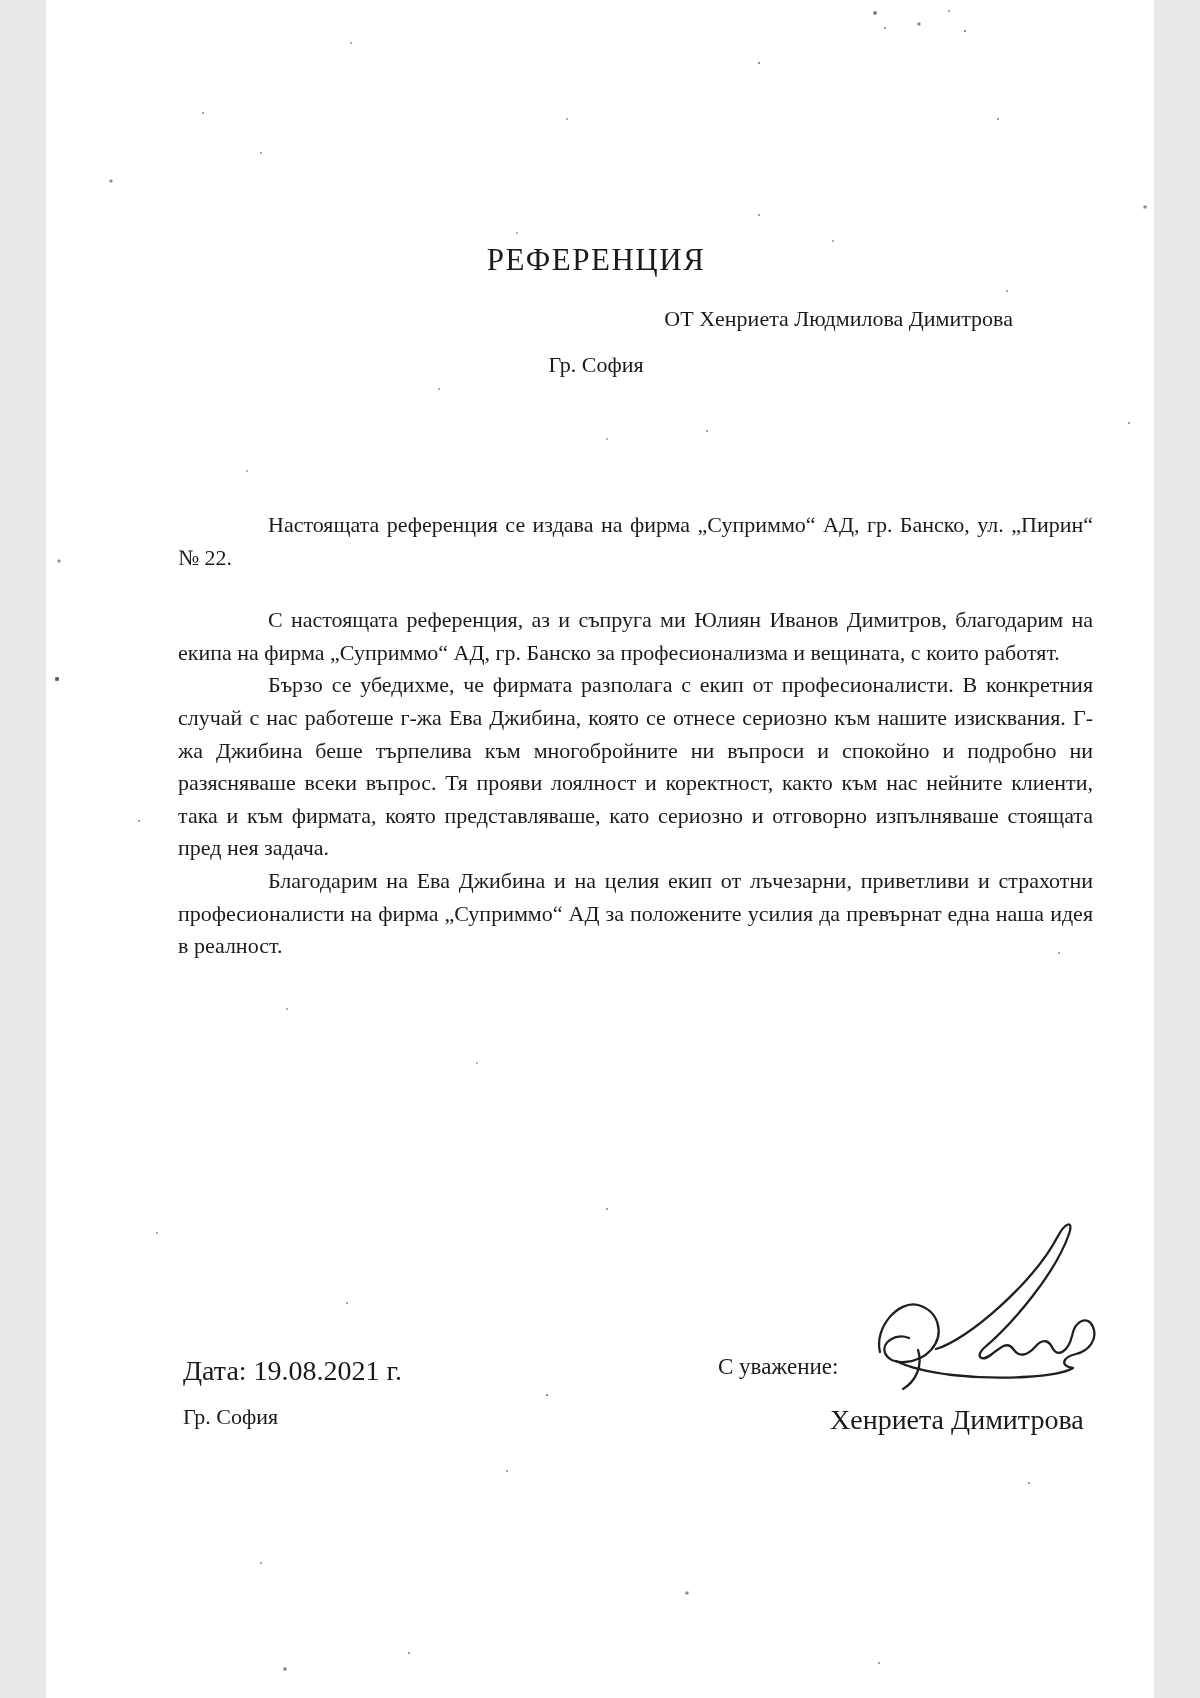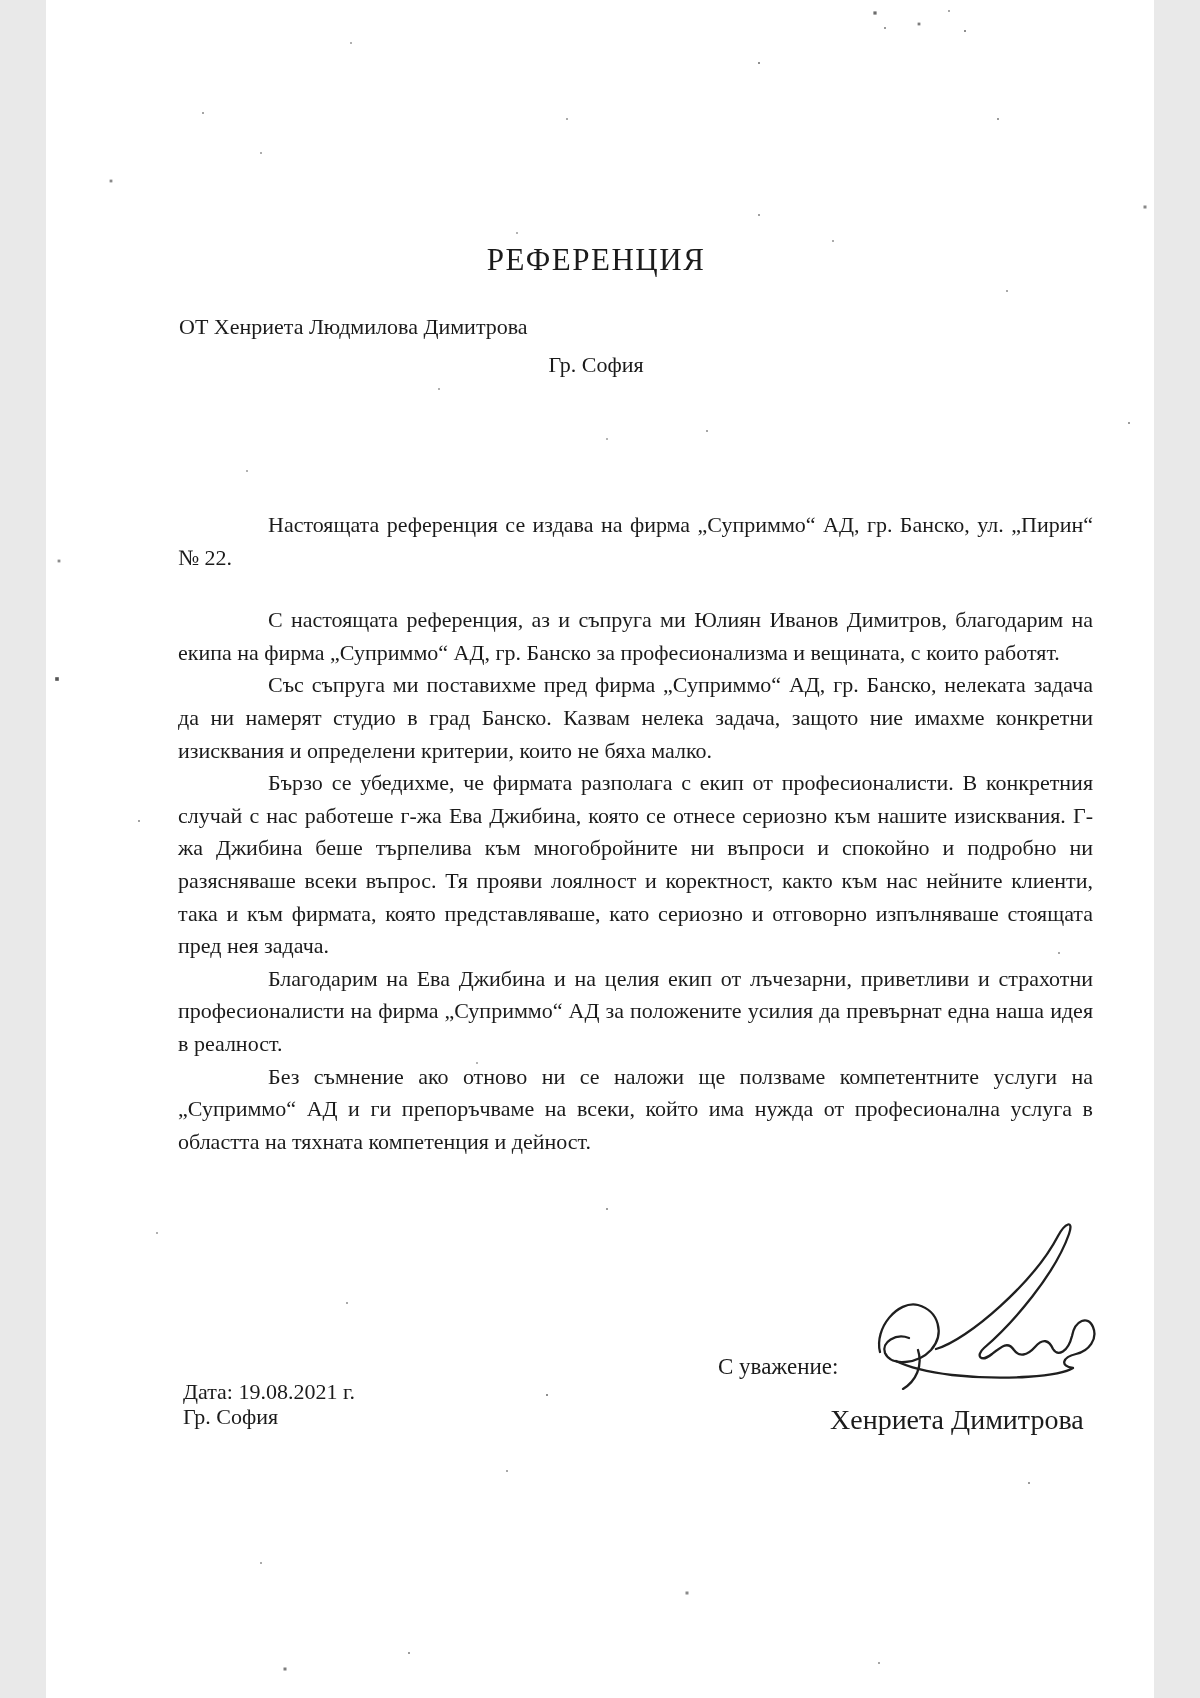--- a/index.html
+++ b/index.html
@@ -12,38 +12,38 @@
     font-family:"Liberation Serif","DejaVu Serif",serif;
     color:#1b1b1b;
   }
 
   
   .doc-title {
     position:absolute; left:133px; top:242px; width:834px;
     text-align:center; font-size:31px; letter-spacing:1.5px;
   }
   .doc-subtitle {
-    position:absolute; left:133px; top:314px; width:834px;
-    text-align:left; font-size:22px;
+    position:absolute; left:133px; top:306px; width:834px;
+    text-align:right; font-size:22px;
   }
   .doc-citytop {
     position:absolute; left:133px; top:352px; width:834px;
     text-align:center; font-size:22px;
   }
 
   
   .bodytext {
     position:absolute; left:132px; top:509px; width:915px;
     font-size:22px; line-height:32.6px; text-align:justify;
   }
   .bodytext p { margin:0; text-indent:90px; }
   .bodytext p.gap { margin-top:30px; }
 
   
-  .date-line   { position:absolute; left:137px; top:1355px; font-size:22px;margin-top:24px; }
+  .date-line   { position:absolute; left:137px; top:1355px; font-size:28px; }
   .regards     { position:absolute; left:672px; top:1354px; font-size:23px; }
   .city-bottom { position:absolute; left:137px; top:1404px; font-size:22px; }
   .signer-name { position:absolute; left:784px; top:1404px; font-size:28px; }
 
   .signature {
     position:absolute; left:810px; top:1210px;
     width:262px; height:180px;
   }
   .signature path {
     fill:none; stroke:#1f1f1f; stroke-width:2.3;
@@ -95,24 +95,22 @@
   <div class="edge-line"></div>
   <div class="edge-dashes"></div>
 
   <div class="doc-title">РЕФЕРЕНЦИЯ</div>
   <div class="doc-subtitle">ОТ Хенриета Людмилова Димитрова</div>
   <div class="doc-citytop">Гр. София</div>
 
   <div class="bodytext">
     <p>Настоящата референция се издава на фирма „Суприммо“ АД, гр. Банско, ул. „Пирин“ № 22.</p>
     <p class="gap">С настоящата референция, аз и съпруга ми Юлиян Иванов Димитров, благодарим на екипа на фирма „Суприммо“ АД, гр. Банско за професионализма и вещината, с които работят.</p>
-    <p>Със съпруга ми поставихме пред фирма „Суприммо“ АД, гр. Банско, нелеката задача да ни намерят студио в град Банско. Казвам нелека задача, защото ние имахме конкретни изисквания и определени критерии, които не бяха малко.</p>
     <p>Бързо се убедихме, че фирмата разполага с екип от професионалисти. В конкретния случай с нас работеше г-жа Ева Джибина, която се отнесе сериозно към нашите изисквания. Г-жа Джибина беше търпелива към многобройните ни въпроси и спокойно и подробно ни разясняваше всеки въпрос. Тя прояви лоялност и коректност, както към нас нейните клиенти, така и към фирмата, която представляваше, като сериозно и отговорно изпълняваше стоящата пред нея задача.</p>
     <p>Благодарим на Ева Джибина и на целия екип от лъчезарни, приветливи и страхотни професионалисти на фирма „Суприммо“ АД за положените усилия да превърнат една наша идея в реалност.</p>
-    <p>Без съмнение ако отново ни се наложи ще ползваме компетентните услуги на „Суприммо“ АД и ги препоръчваме на всеки, който има нужда от професионална услуга в областта на тяхната компетенция и дейност.</p>
   </div>
 
   <svg class="signature" viewBox="0 0 262 180" aria-hidden="true">
     <path d="M 24 142
              C 18 118, 42 90, 62 95
              C 83 101, 89 124, 75 140
              C 62 154, 35 157, 29 143
              C 25 132, 40 123, 53 128"></path>
     <path d="M 62 140 C 67 156, 60 171, 47 179"></path>
     <path d="M 80 139

